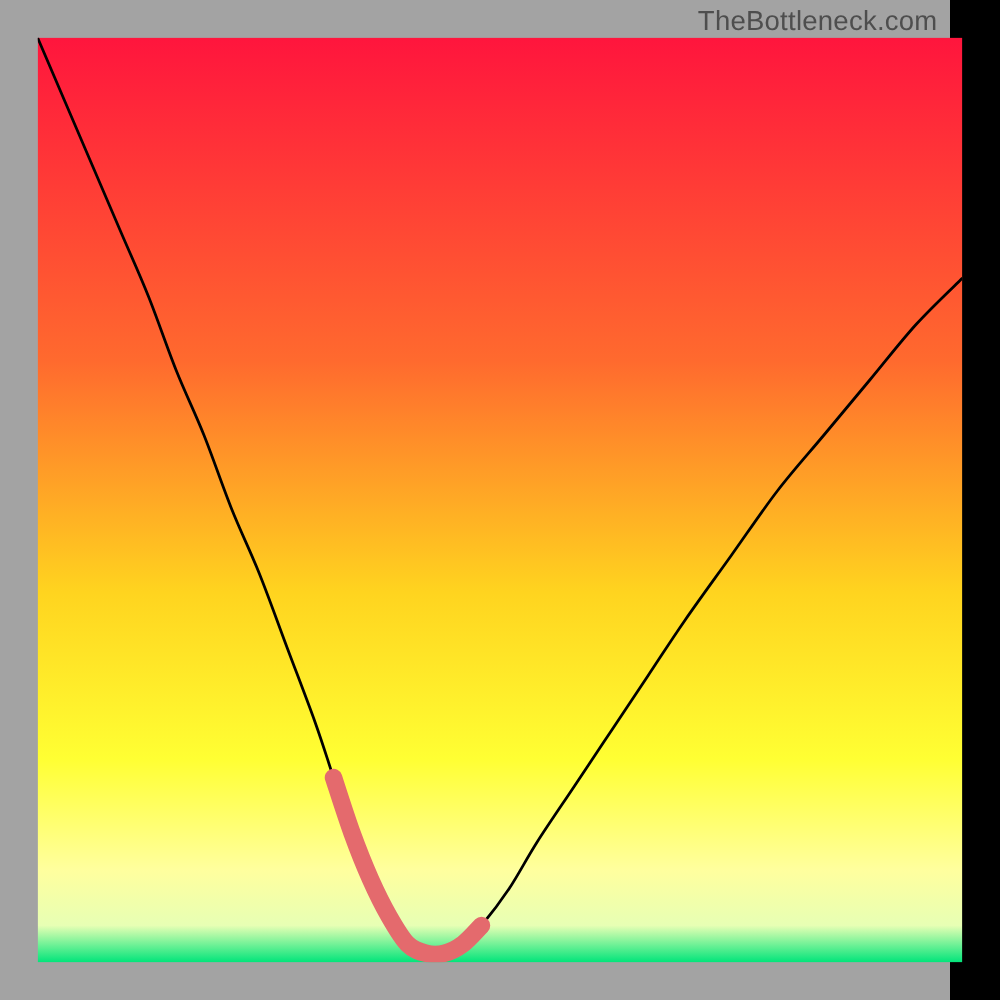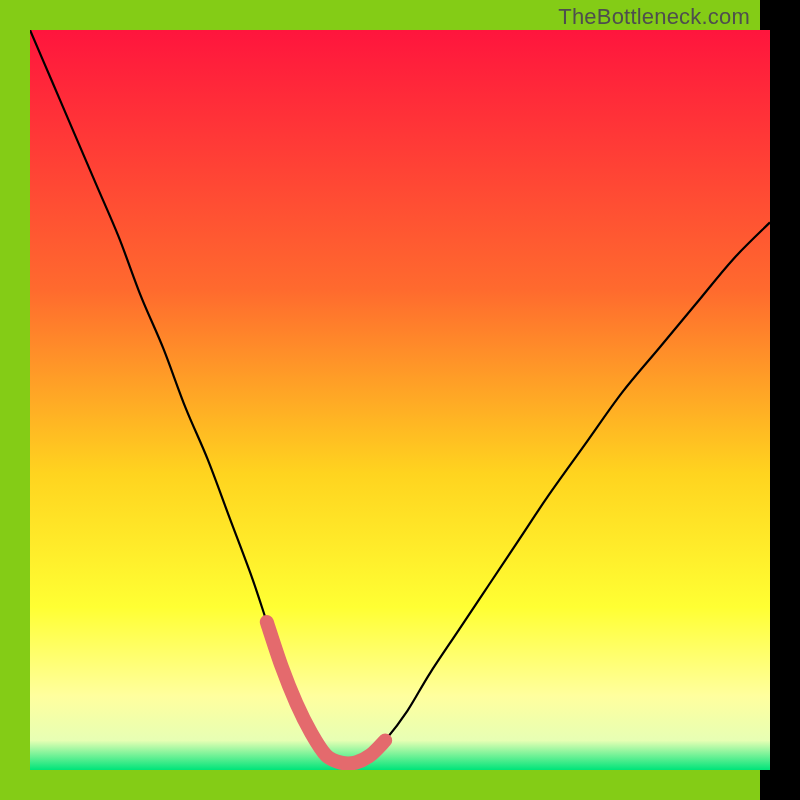--- a/index.html
+++ b/index.html
@@ -8,21 +8,21 @@
     width: 800px;
     height: 800px;
     overflow: hidden;
     background: #000;
     font-family: Arial, Helvetica, sans-serif;
   }
   .frame {
     position: relative;
     width: 760px;
     height: 800px;
-    background: #84cc16;
+    background: #a3a3a3;
   }
   .plot {
     position: absolute;
     left: 30px;
     top: 30px;
     width: 740px;
     height: 740px;
     overflow: hidden;
   }
   .watermark {

